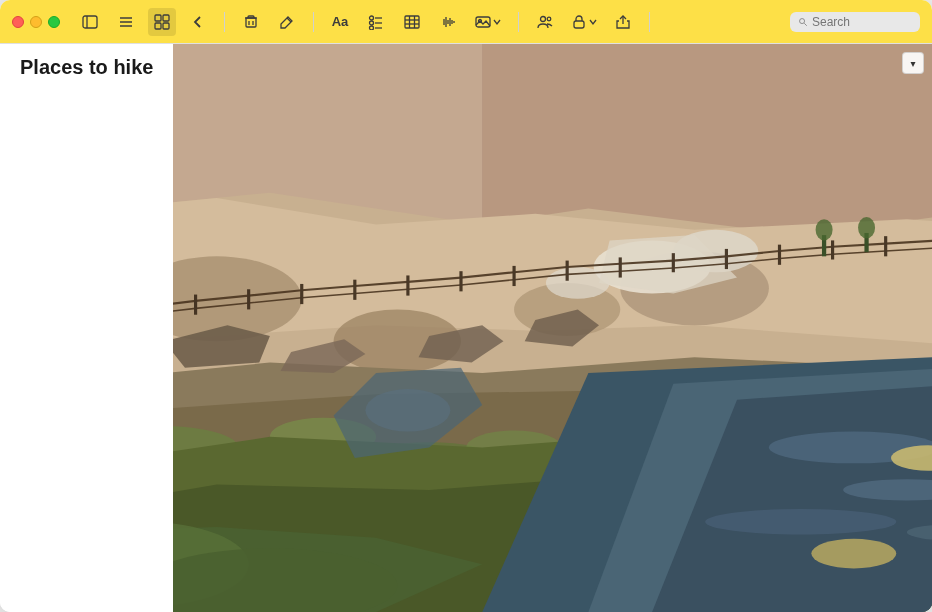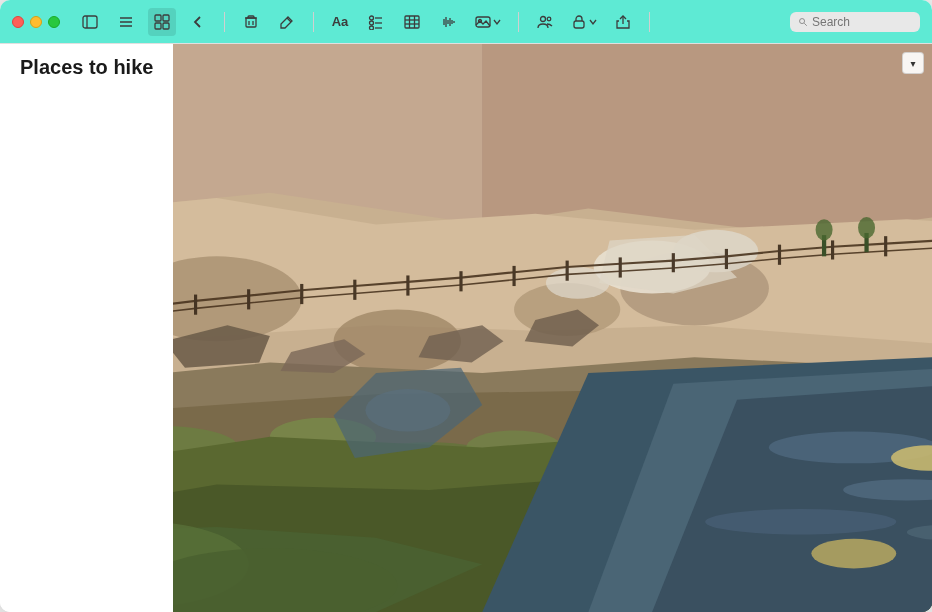--- a/index.html
+++ b/index.html
@@ -19,21 +19,21 @@
       border-radius: 10px;
       overflow: hidden;
       display: flex;
       flex-direction: column;
       box-shadow: 0 4px 30px rgba(0,0,0,0.2);
     }
 
     
     .titlebar {
       height: 44px;
-      background: #5eead4;
+      background: #fde047;
       border-bottom: 1px solid #e0e0e0;
       display: flex;
       align-items: center;
       padding: 0 12px;
       gap: 8px;
       flex-shrink: 0;
     }
 
     .traffic-lights {
       display: flex;

